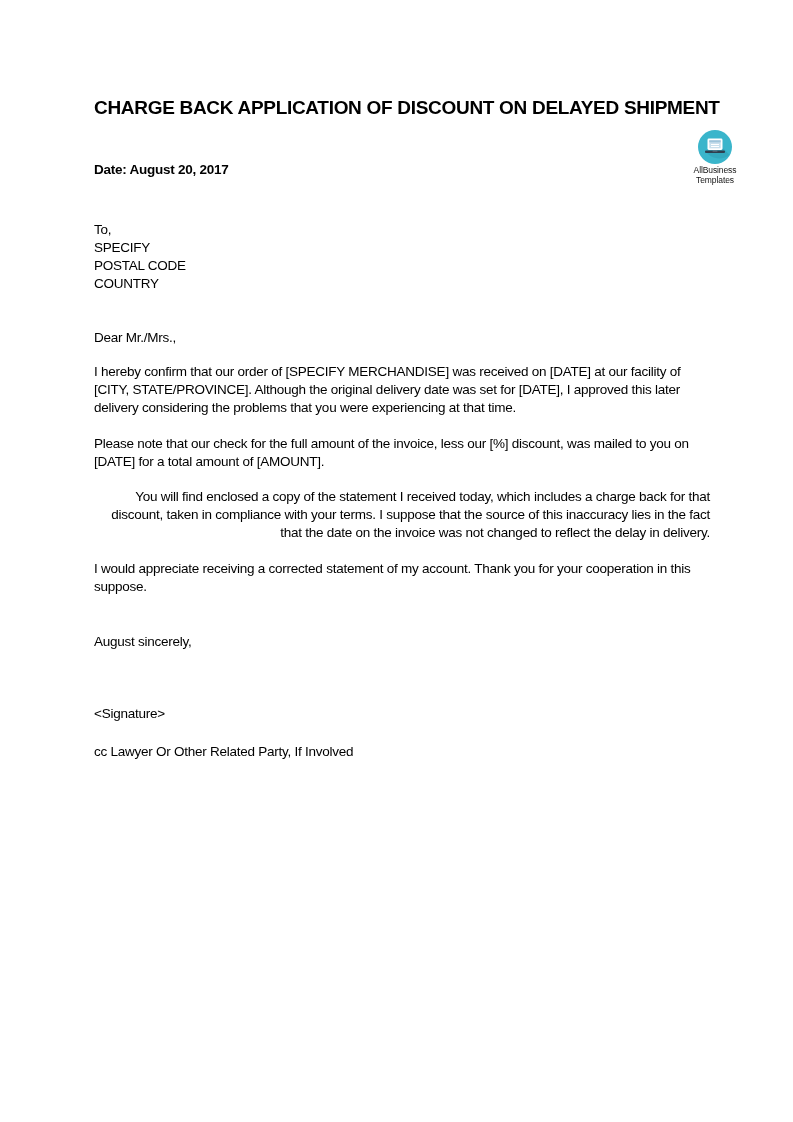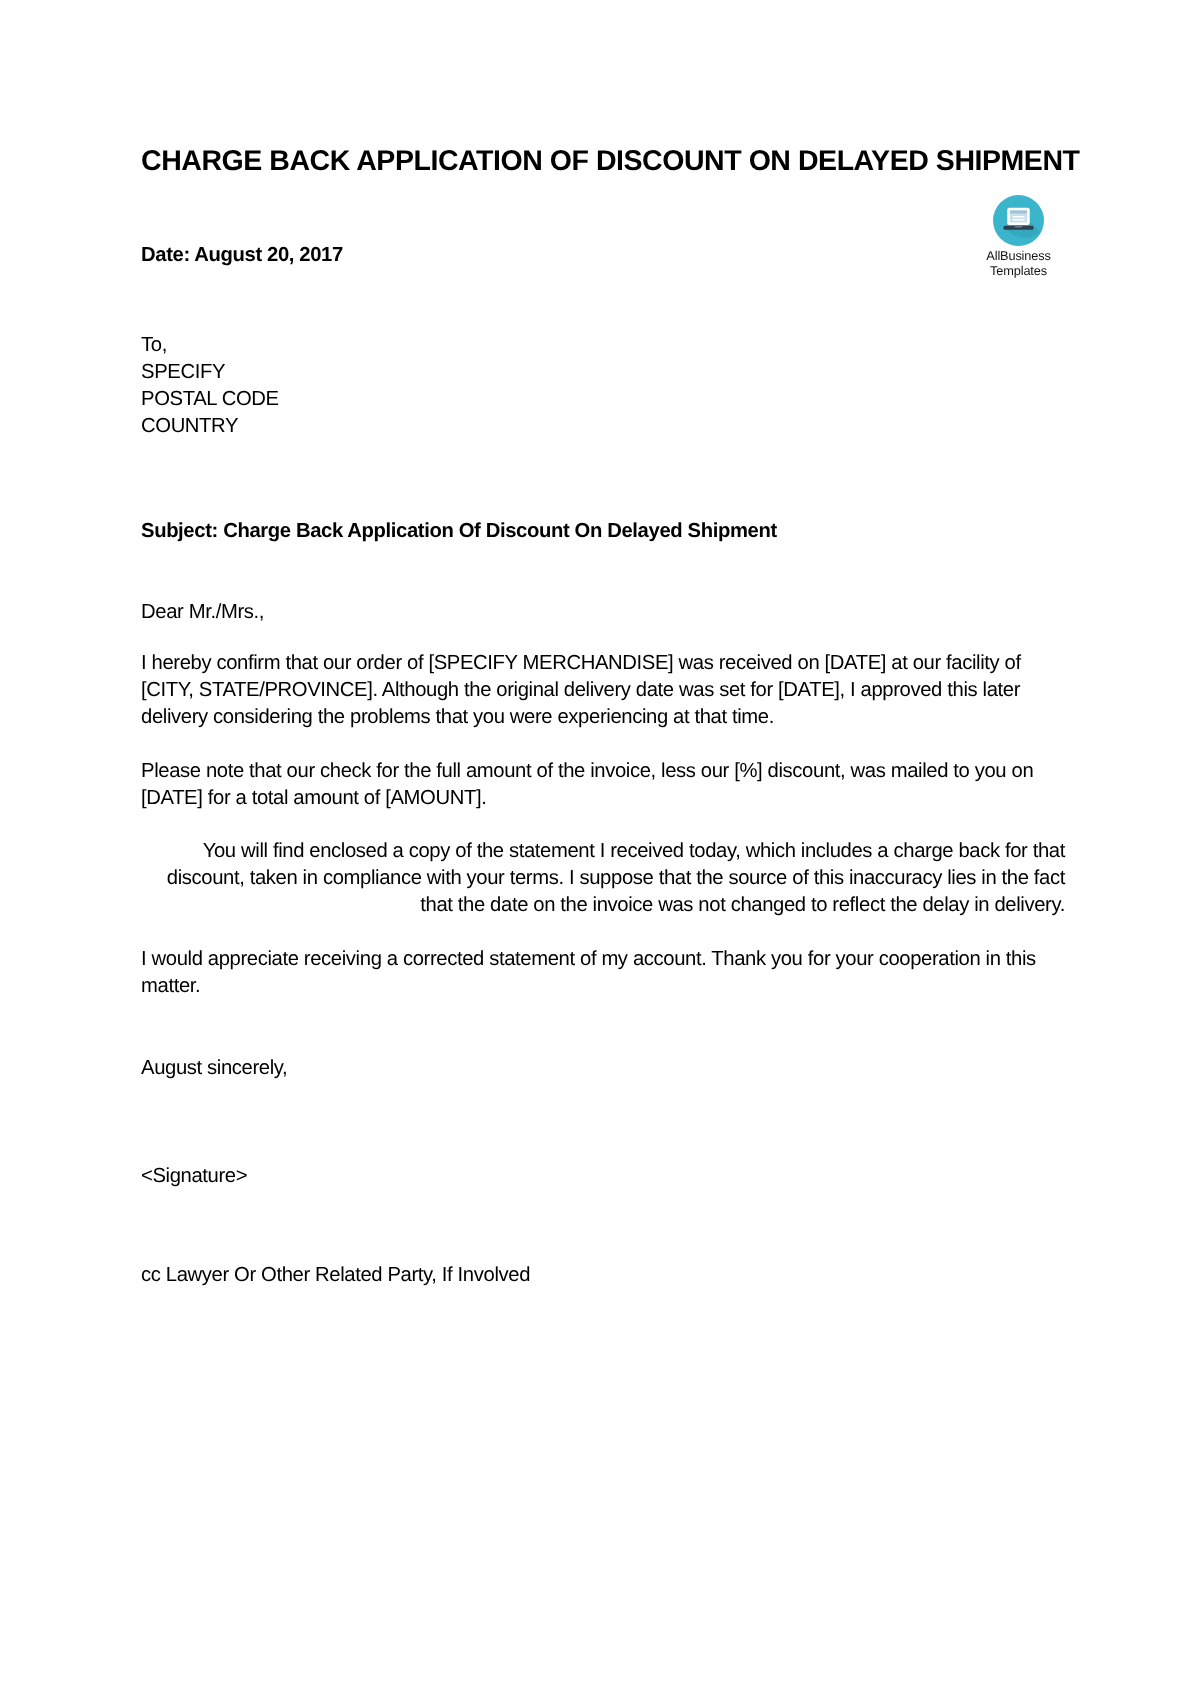--- a/index.html
+++ b/index.html
@@ -17,21 +17,21 @@
     width: 793px;
     height: 1122px;
     background: #ffffff;
     padding-left: 94px;
     padding-right: 83px;
   }
   
   .logo {
     position: absolute;
     top: 33px;
-    left: 650px;
+    left: 686px;
     width: 58px;
     text-align: center;
   }
   .logo svg { display: block; margin: 0 auto; }
   .logo-text {
     margin-top: 2px;
     font-size: 8.5px;
     line-height: 9.5px;
     color: #141414;
     letter-spacing: -0.1px;
@@ -54,21 +54,21 @@
   .date-line     { margin-top: 42px; font-weight: bold; }
   .recipient     { margin-top: 42px; }
   .subject-line  { margin-top: 52px; font-weight: 700; }
   .salutation    { margin-top: 36px; }
   .para-1        { margin-top: 16px; }
   .para-2        { margin-top: 18px; }
   .para-3        { margin-top: 17px; text-align: right; }
   .para-4        { margin-top: 18px; }
   .closing       { margin-top: 37px; }
   .signature     { margin-top: 54px; }
-  .cc-line       { margin-top: 48px; }
+  .cc-line       { margin-top: 20px; }
 </style>
 </head>
 <body>
 
 <div class="page">
 
   <div class="logo">
     <span>
       <svg width="34" height="34" viewBox="0 0 34 34" aria-hidden="true">
         <circle cx="17" cy="17" r="17" fill="#3ab5cb"></circle>
@@ -92,31 +92,27 @@
 
   <div class="body-text date-line">Date: August 20, 2017</div>
 
   <div class="body-text recipient">
     <div>To,</div>
     <div>SPECIFY</div>
     <div>POSTAL CODE</div>
     <div>COUNTRY</div>
   </div>
 
-  <div class="body-text subject-line">
-    <span>Subject:</span>
-    <span>Charge Back Application Of Discount On Delayed Shipment</span>
-  </div>
 
   <div class="body-text salutation">Dear Mr./Mrs.,</div>
 
   <p class="body-text para-1">I hereby confirm that our order of [SPECIFY MERCHANDISE] was received on [DATE] at our facility of [CITY, STATE/PROVINCE]. Although the original delivery date was set for [DATE], I approved this later delivery considering the problems that you were experiencing at that time.</p>
   <p class="body-text para-2">Please note that our check for the full amount of the invoice, less our [%] discount, was mailed to you on [DATE] for a total amount of [AMOUNT].</p>
   <p class="body-text para-3">You will find enclosed a copy of the statement I received today, which includes a charge back for that discount, taken in compliance with your terms. I suppose that the source of this inaccuracy lies in the fact that the date on the invoice was not changed to reflect the delay in delivery.</p>
-  <p class="body-text para-4">I would appreciate receiving a corrected statement of my account. Thank you for your cooperation in this matter.</p>
+  <p class="body-text para-4">I would appreciate receiving a corrected statement of my account. Thank you for your cooperation in this suppose.</p>
 
   <div class="body-text closing">August sincerely,</div>
 
   <div class="body-text signature">
     <div>&lt;Signature&gt;</div>
   </div>
 
   <div class="body-text cc-line">cc Lawyer Or Other Related Party, If Involved</div>
 
 </div>

